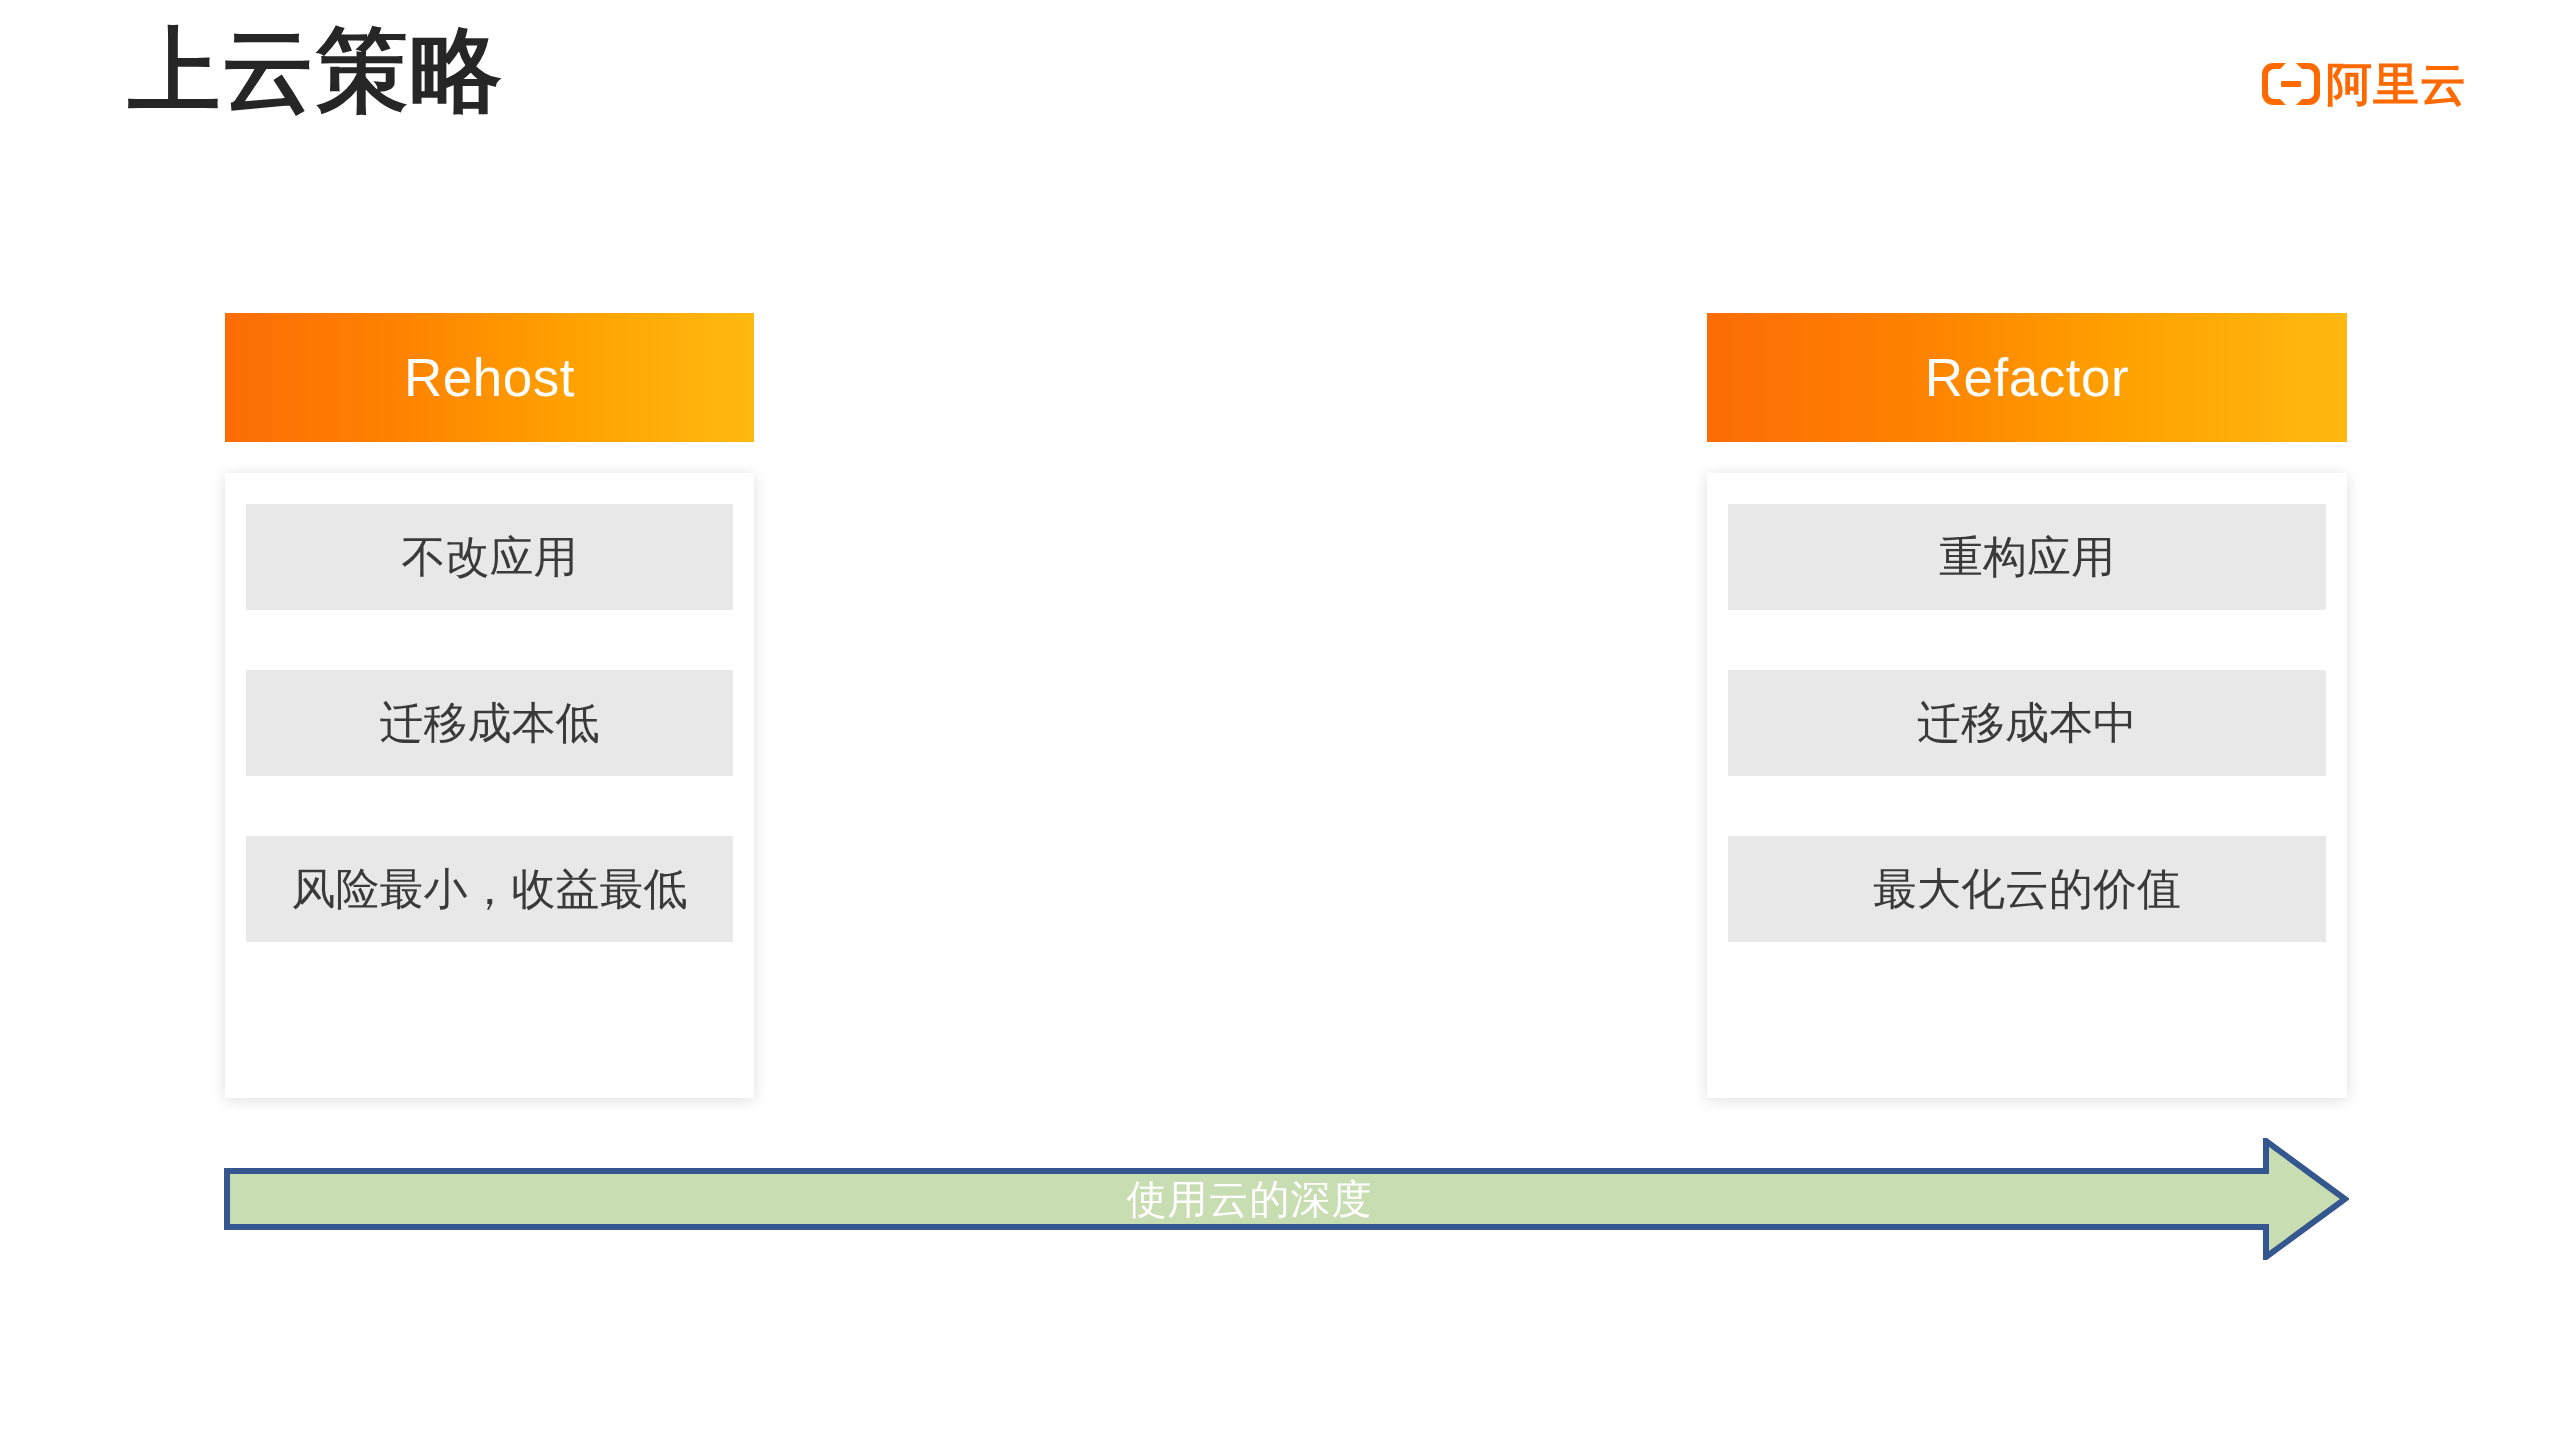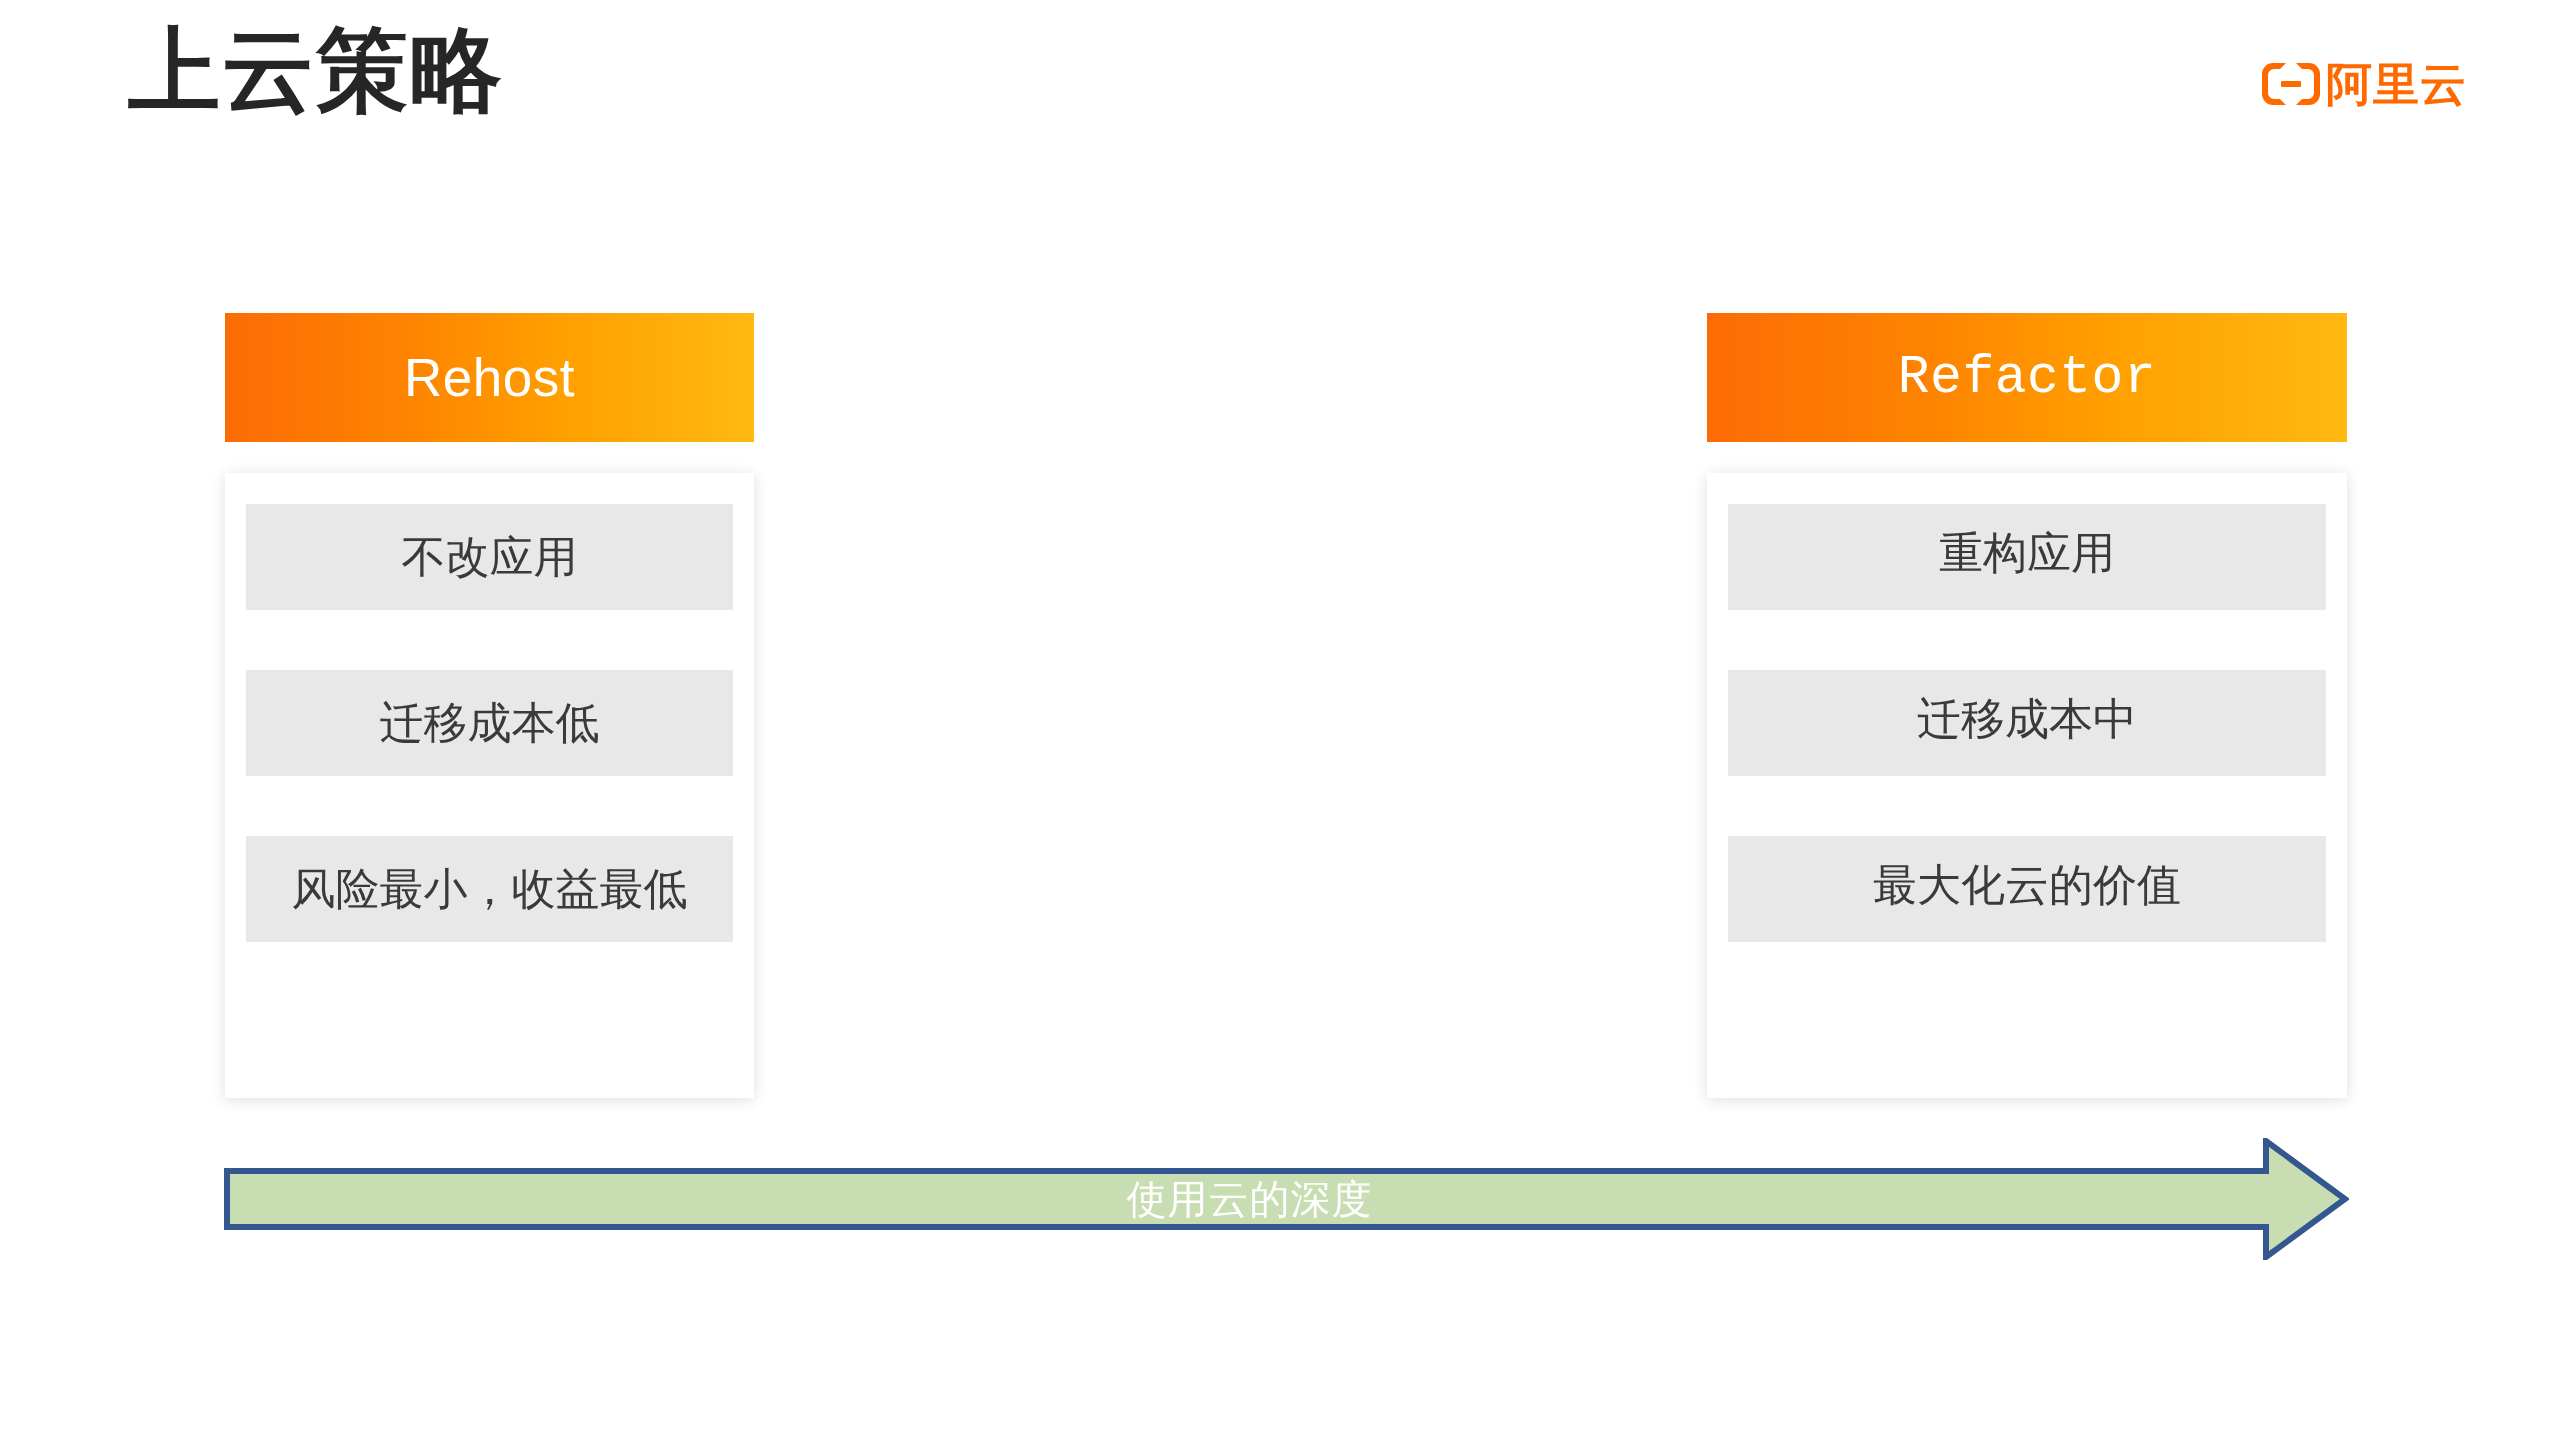--- a/index.html
+++ b/index.html
@@ -51,21 +51,21 @@
     line-height: 1;
   }
 
   
   .col {
     position: absolute;
     top: 313px;
   }
   #col-0 { left: 225px;  width: 529px; }
   #col-1 { left: 964px;  width: 634px; }
-  #col-2 { left: 1707px; width: 640px; font-family: Liberation Mono, monospace; }
+  #col-2 { left: 1707px; width: 640px; }
 
   .col-header {
     height: 129px;
     background: linear-gradient(90deg, #FC6C06 0%, #FE8400 35%, #FFA100 65%, #FFB911 100%);
     display: flex;
     align-items: center;
     justify-content: center;
     color: #ffffff;
     font-size: 53px;
     font-weight: normal;

